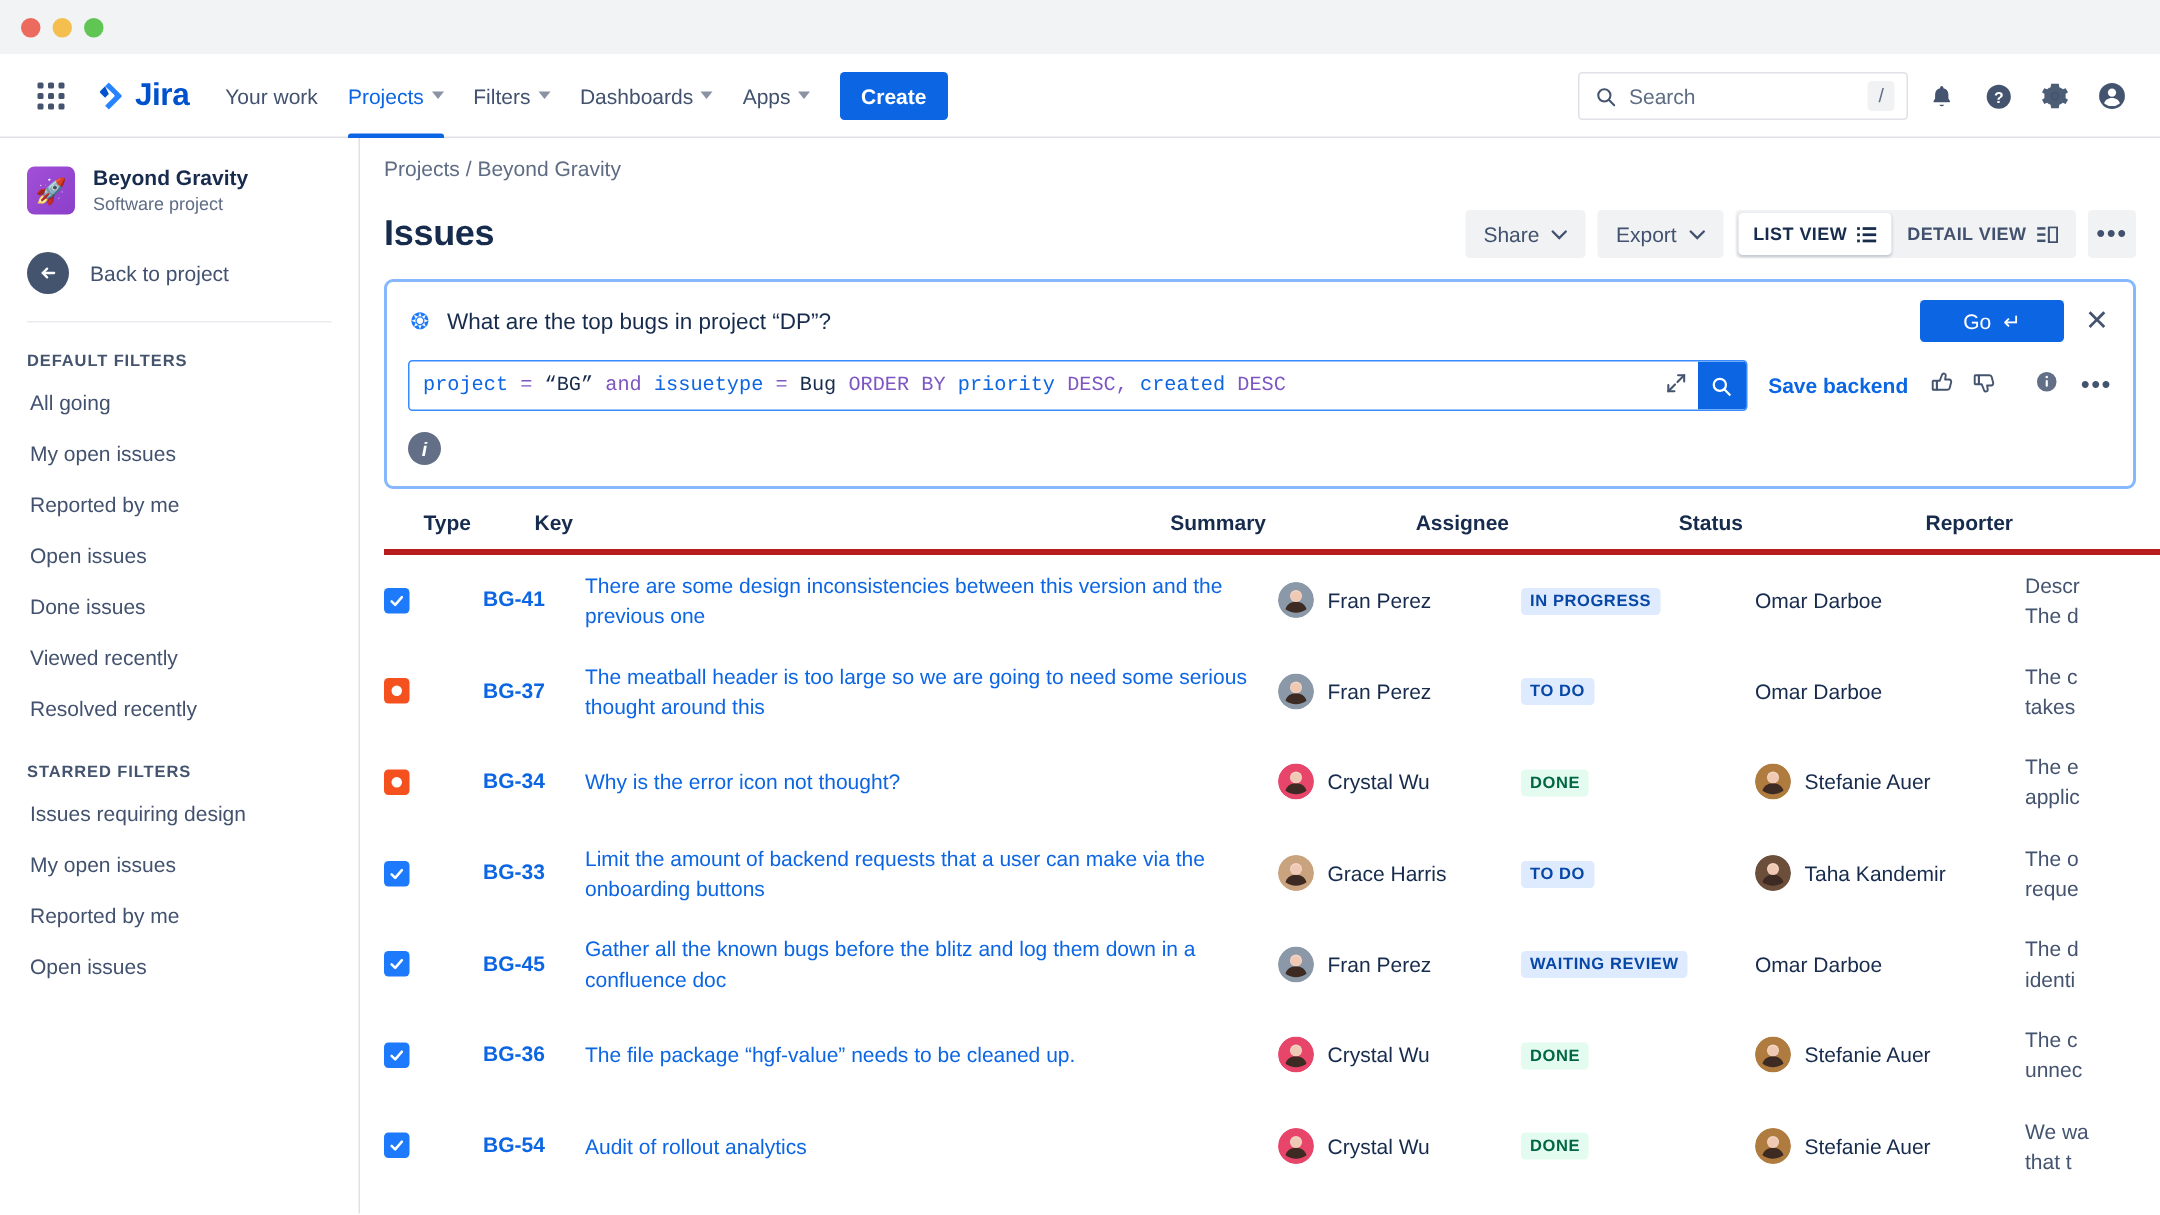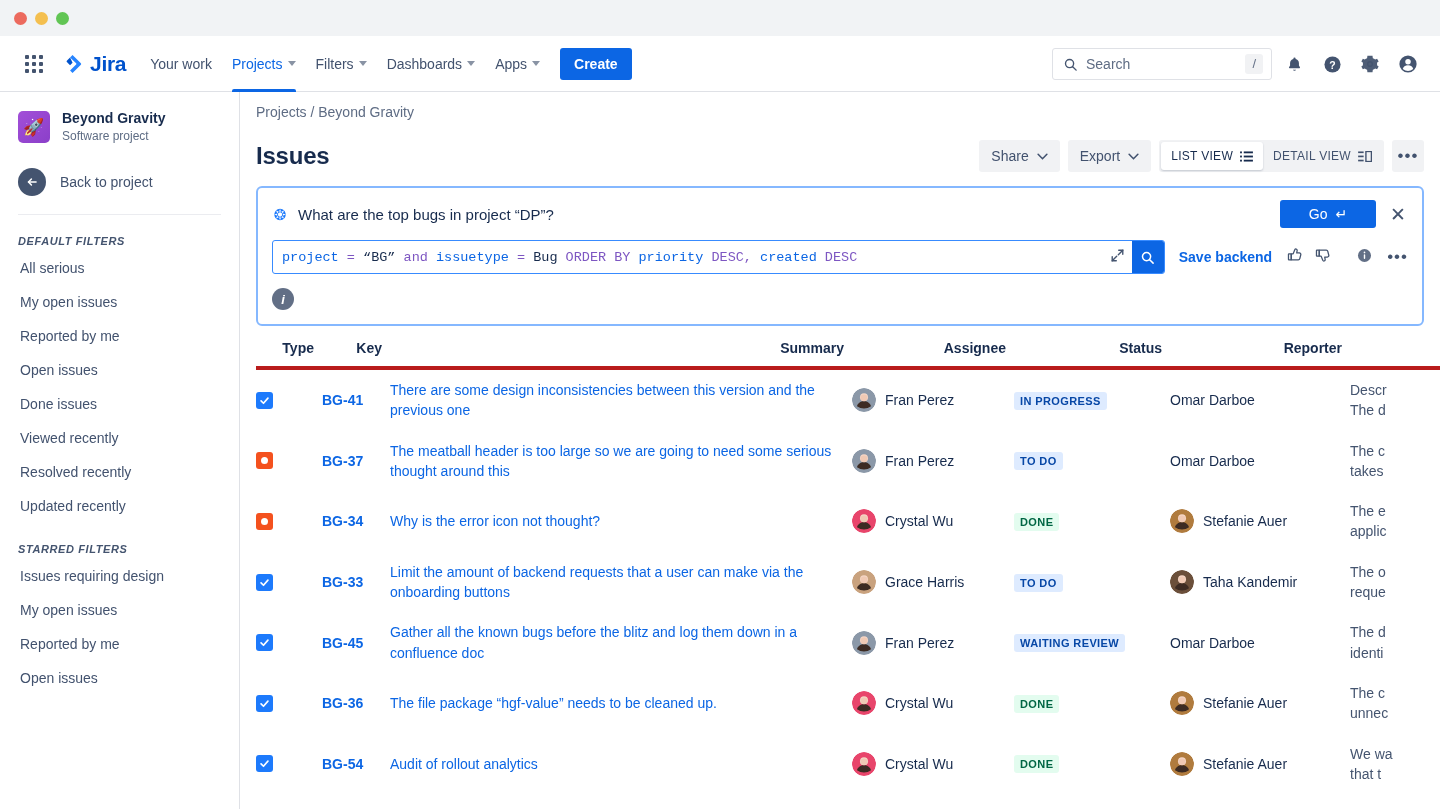--- a/index.html
+++ b/index.html
@@ -95,21 +95,21 @@
   .proj-sub { font-size: 12px; color: #5e6c84; line-height: 1.4; }
   .back-row { display: flex; align-items: center; gap: 14px; padding: 0 18px; margin-top: 24px; cursor: pointer; }
   .back-circle {
     width: 28px; height: 28px; border-radius: 50%; background: #44546f;
     display: flex; align-items: center; justify-content: center; color: #fff; font-size: 15px;
   }
   .back-label { font-size: 14px; color: #42526e; }
   .divider { height: 1px; background: #ebecf0; margin: 18px 18px 0 18px; }
   .group-title {
     font-size: 11px; font-weight: 700; letter-spacing: .6px; color: #44546f;
-    padding: 20px 18px 4px 18px; text-transform: uppercase; font-style: italic;
+    padding: 20px 18px 4px 18px; text-transform: uppercase;
   }
   .side-item {
     font-size: 14px; color: #42526e; padding: 9px 18px 9px 20px; cursor: pointer;
     border-radius: 0; white-space: nowrap;
   }
 
   
   .main { flex: 1; overflow: hidden; position: relative; padding: 0 0 0 16px; }
   .breadcrumb { font-size: 14px; color: #5e6c84; padding: 12px 0 0 0; }
   .breadcrumb span { cursor: pointer; }
@@ -117,21 +117,21 @@
   .page-title { font-size: 24px; font-weight: 700; color: #172b4d; letter-spacing: -0.2px; }
   .title-actions { margin-left: auto; display: flex; align-items: center; gap: 8px; }
   .tbtn {
     height: 32px; border: none; background: #f1f2f4; border-radius: 3px;
     font-family: inherit; font-size: 14px; font-weight: 500; color: #42526e;
     padding: 0 12px; display: flex; align-items: center; gap: 8px; cursor: pointer;
   }
   .segmented { display: flex; background: #f1f2f4; border-radius: 3px; padding: 2px; }
   .seg {
     height: 28px; display: flex; align-items: center; gap: 7px; padding: 0 10px;
-    font-size: 12px; font-weight: 400; letter-spacing: .3px; color: #42526e;
+    font-size: 12px; font-weight: 700; letter-spacing: .3px; color: #42526e;
     border-radius: 3px; cursor: pointer; text-transform: uppercase;
   }
   .seg.active { background: #fff; box-shadow: 0 1px 2px rgba(9,30,66,.2); color: #172b4d; }
   .dots-btn {
     width: 32px; height: 32px; border: none; background: #f1f2f4; border-radius: 3px;
     color: #42526e; font-size: 17px; line-height: 0; cursor: pointer;
     display: flex; align-items: center; justify-content: center; letter-spacing: 1px;
   }
 
   
@@ -316,28 +316,27 @@
           <line x1="19" y1="12" x2="6" y2="12"></line>
             <polyline points="11,7 6,12 11,17"></polyline>
         </svg>
       </div>
       <span class="back-label">Back to project</span>
     </div>
 
     <div class="divider"></div>
 
     <div class="group-title">Default filters</div>
-    <div class="side-item">All serious</div>
+    <div class="side-item">All going</div>
     <div class="side-item">My open issues</div>
     <div class="side-item">Reported by me</div>
     <div class="side-item">Open issues</div>
     <div class="side-item">Done issues</div>
     <div class="side-item">Viewed recently</div>
     <div class="side-item">Resolved recently</div>
-    <div class="side-item">Updated recently</div>
 
     <div class="group-title">Starred filters</div>
     <div class="side-item">Issues requiring design</div>
     <div class="side-item">My open issues</div>
     <div class="side-item">Reported by me</div>
     <div class="side-item">Open issues</div>
   </aside>
 
   <main class="main">
 

